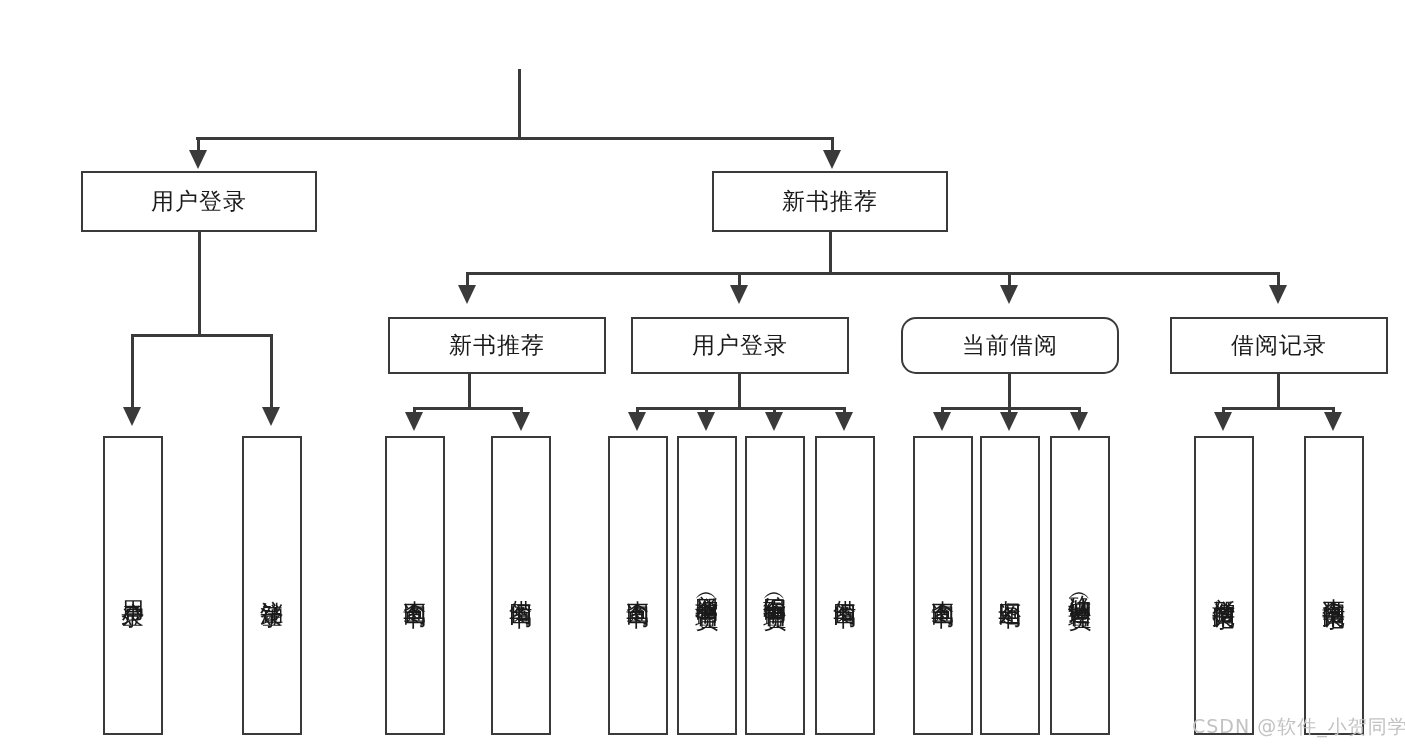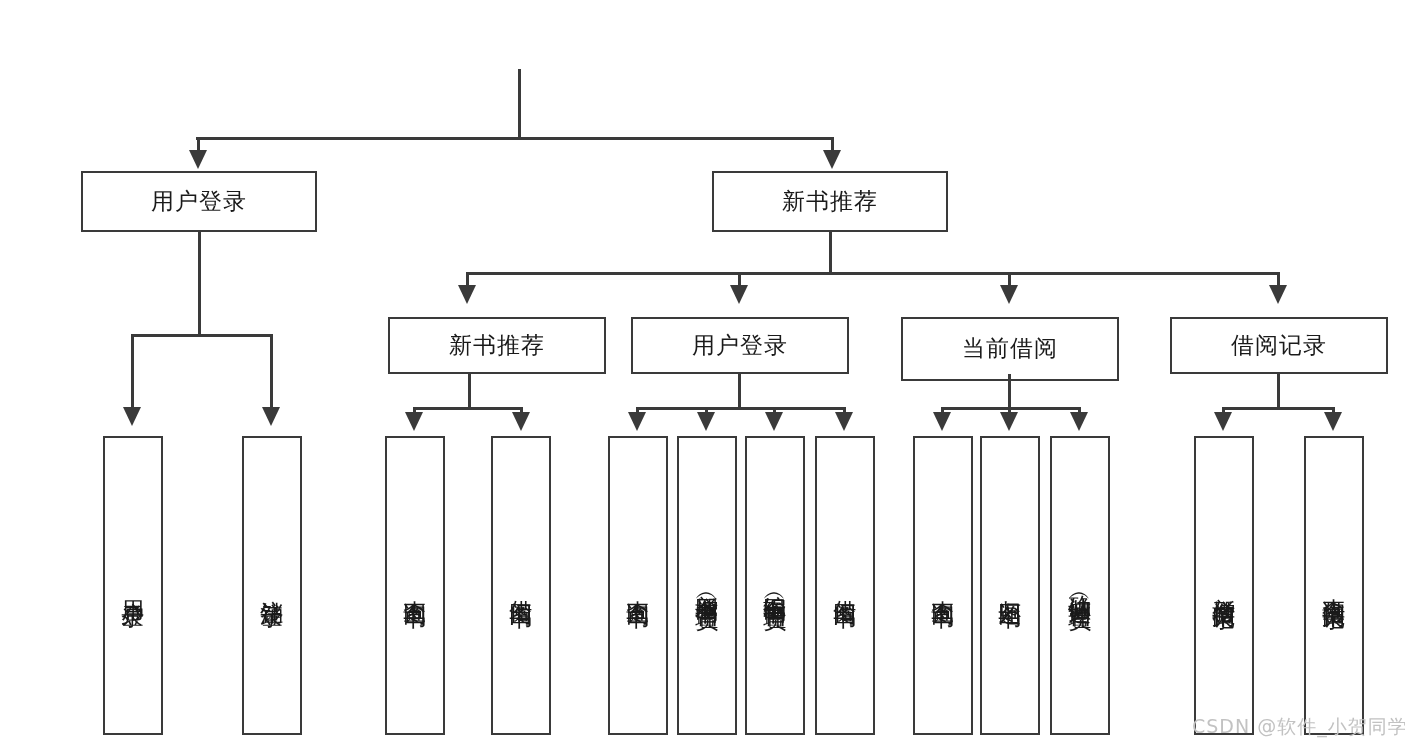--- a/index.html
+++ b/index.html
@@ -109,21 +109,21 @@
   <div class="arrow" style="left:1000px; top:285px;"></div>
   <div class="edge edge-v" style="left:1277px; top:272px; width:3px; height:16px;"></div>
   <div class="arrow" style="left:1269px; top:285px;"></div>
 
   <div class="node node-h" style="left:360px; top:317px; width:218px; height:57px;margin-left:28px;">
     <span>新书推荐</span>
   </div>
   <div class="node node-h" style="left:631px; top:317px; width:218px; height:57px;">
     <span>用户登录</span>
   </div>
-  <div class="node node-h" style="left:901px; top:317px; width:218px; height:64px;">
+  <div class="node node-h" style="left:901px; top:317px; width:218px; height:57px;border-radius:15px;">
     <span>当前借阅</span>
   </div>
   <div class="node node-h" style="left:1170px; top:317px; width:218px; height:57px;">
     <span>借阅记录</span>
   </div>
 
   <div class="edge edge-v" style="left:468px; top:374px; width:3px; height:36px;"></div>
   <div class="edge edge-h" style="left:413px; top:407px; width:110px; height:3px;"></div>
   <div class="edge edge-v" style="left:413px; top:407px; width:3px; height:8px;"></div>
   <div class="arrow" style="left:405px; top:412px;"></div>

